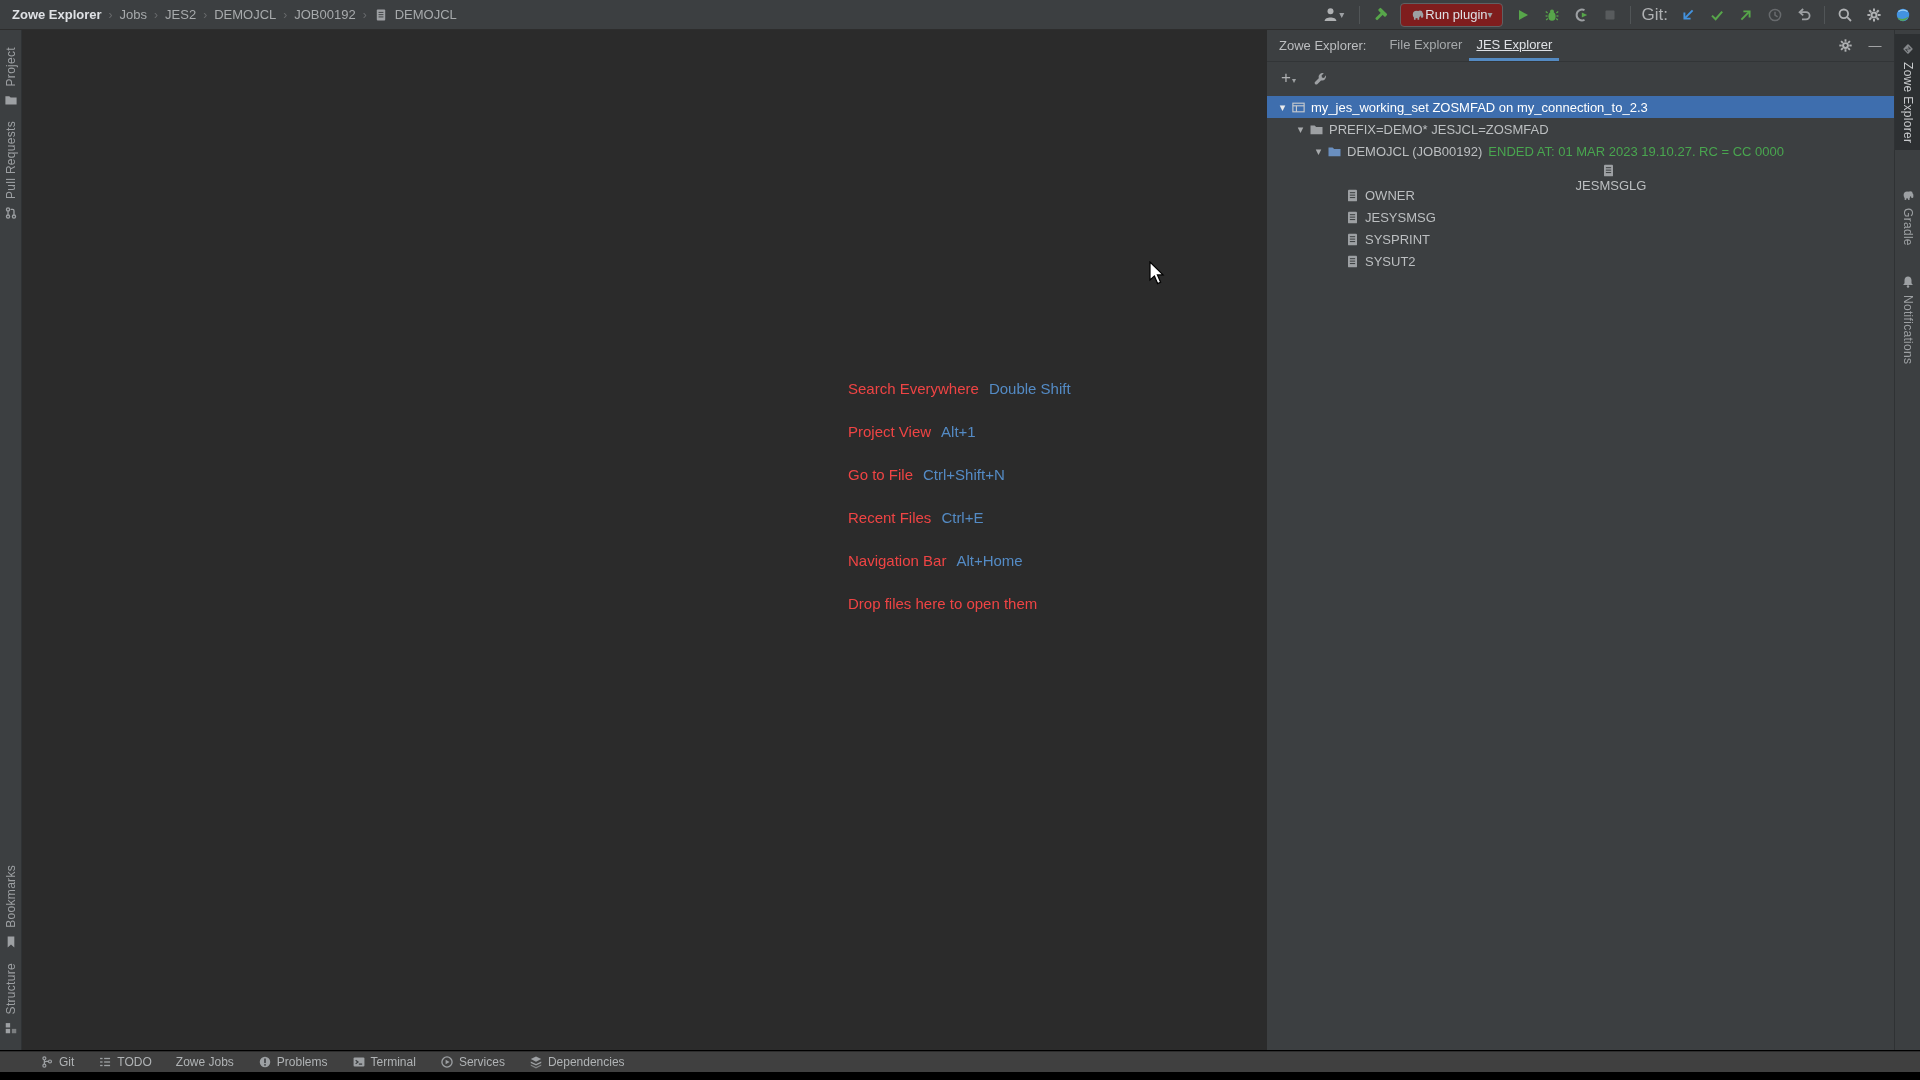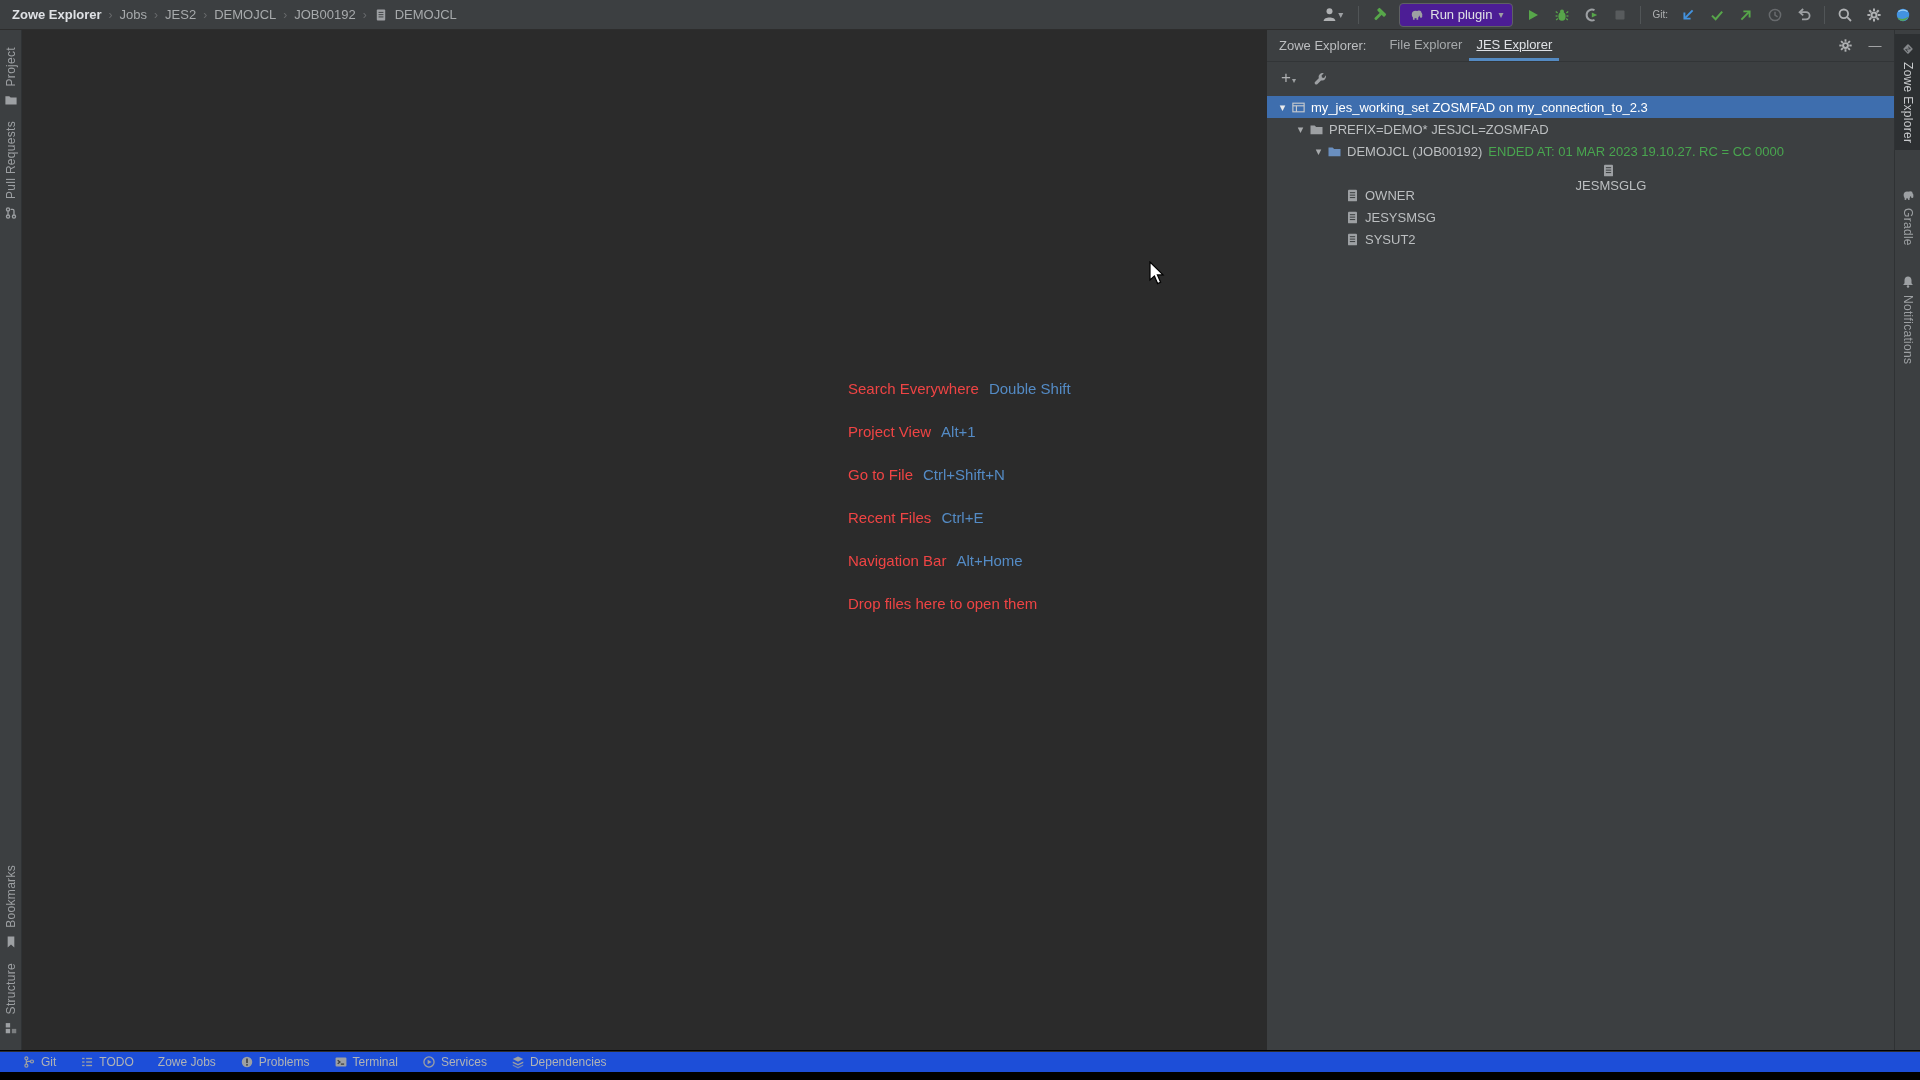--- a/index.html
+++ b/index.html
@@ -11,23 +11,23 @@
   
   #topbar{position:absolute;left:0;top:0;width:1920px;height:30px;background:#3c3f41;
           border-bottom:1px solid #2d2d2d;display:flex;align-items:center;box-sizing:border-box;
           padding:0 8px 0 12px;}
   #breadcrumbs{display:flex;align-items:center;gap:7px;font-size:13px;color:#a7aaac;flex:none;}
   #breadcrumbs .crumb-first{color:#dfe1e5;font-weight:bold;}
   #breadcrumbs .bc-sep{color:#67696b;font-size:12px;}
   #toolbar-right{margin-left:auto;display:flex;align-items:center;gap:11px;}
   #toolbar-right .tbi{width:18px;height:18px;display:flex;align-items:center;justify-content:center;cursor:pointer;}
   #toolbar-right .tb-sep{width:1px;height:18px;background:#515557;}
-  #toolbar-right .git-label{font-size:10px;color:#afb1b3;}
-  .runbox{display:flex;align-items:center;gap:6px;border:1px solid #5e6163;border-radius:4px;
-          height:22px;padding:0 9px;cursor:pointer;background:#4c1d95;}
+  #toolbar-right .git-label{font-size:17px;color:#afb1b3;}
+  .runbox{display:flex;align-items:center;gap:0;border:1px solid #5e6163;border-radius:4px;
+          height:22px;padding:0 9px;cursor:pointer;background:#7f1d1d;}
   .runbox .rb-label{font-size:13px;color:#dfe1e5;}
   .caret{color:#9da0a3;font-size:10px;line-height:1;}
   .dim{opacity:.45;}
 
   
   .stripe{position:absolute;top:30px;height:1020px;width:22px;background:#3c3f41;box-sizing:border-box;
           display:flex;flex-direction:column;align-items:center;}
   #left-stripe{left:0;border-right:1px solid #2f3234;width:22px;padding:10px 0 8px 0;}
   #right-stripe{right:0;width:26px;border-left:1px solid #2f3234;padding:4px 0 8px 0;}
   .vbtn{display:flex;flex-direction:column;align-items:center;gap:6px;padding:7px 0;cursor:pointer;
@@ -66,23 +66,23 @@
   
   #tree{margin-top:2px;font-size:13px;color:#bcbfc1;}
   .trow{height:22px;display:flex;align-items:center;cursor:pointer;white-space:nowrap;}
   .trow.sel{background:#3e6eae;color:#ffffff;}
   .chev{width:17px;text-align:center;color:#a7aaac;font-size:11px;flex:none;}
   .trow.sel .chev{color:#e8eaec;}
   .ticon{margin-right:5px;}
   .tgreen{color:#49a64f;margin-left:6px;text-align:center;}
 
   
-  #statusbar{position:absolute;left:0;top:1051px;width:1920px;height:21px;background:#1d4ed8;
+  #statusbar{position:absolute;left:0;top:1051px;width:1920px;height:21px;background:#404040;
              border-top:1px solid #2d2d2d;display:flex;align-items:center;gap:24px;
-             padding-left:22px;box-sizing:border-box;font-size:12px;color:#b0b3b5;}
+             padding-left:40px;box-sizing:border-box;font-size:12px;color:#b0b3b5;}
   .sb-item{display:flex;align-items:center;gap:5px;cursor:pointer;}
   #blackstrip{position:absolute;left:0;top:1072px;width:1920px;height:8px;background:#000;}
 </style>
 </head>
 <body>
 
 <div id="topbar">
   <div id="breadcrumbs">
       <span class="crumb-first">Zowe Explorer</span>
       <span class="bc-sep">›</span>
@@ -388,20 +388,32 @@
       <div class="trow" style="padding-left: 61px;">
         <span class="chev"></span>
         <span class="ticon"><svg class="icon" viewBox="0 0 16 16" width="15" height="15">
             <rect x="3.2" y="1.8" width="9.6" height="12.4" rx="1" fill="#9da0a3"></rect>
             <g stroke="#3c3f41" stroke-width="1.1">
               <line x1="5.2" y1="5" x2="10.8" y2="5"></line>
               <line x1="5.2" y1="7.6" x2="10.8" y2="7.6"></line>
               <line x1="5.2" y1="10.2" x2="10.8" y2="10.2"></line>
             </g>
           </svg></span>
+        <span class="tlabel">SYSPRINT</span>
+      </div>
+      <div class="trow" style="padding-left: 61px;">
+        <span class="chev"></span>
+        <span class="ticon"><svg class="icon" viewBox="0 0 16 16" width="15" height="15">
+            <rect x="3.2" y="1.8" width="9.6" height="12.4" rx="1" fill="#9da0a3"></rect>
+            <g stroke="#3c3f41" stroke-width="1.1">
+              <line x1="5.2" y1="5" x2="10.8" y2="5"></line>
+              <line x1="5.2" y1="7.6" x2="10.8" y2="7.6"></line>
+              <line x1="5.2" y1="10.2" x2="10.8" y2="10.2"></line>
+            </g>
+          </svg></span>
         <span class="tlabel">SYSUT2</span>
       </div>
     </div>
 </div>
 
 <div id="right-stripe" class="stripe">
     <div class="vbtn vright active">
       <span><svg class="icon" viewBox="0 0 16 16" width="14" height="14">
           <g transform="rotate(45 8 8)">
             <rect x="3.9" y="3.9" width="8.2" height="8.2" rx="1" fill="#85888b"></rect>

